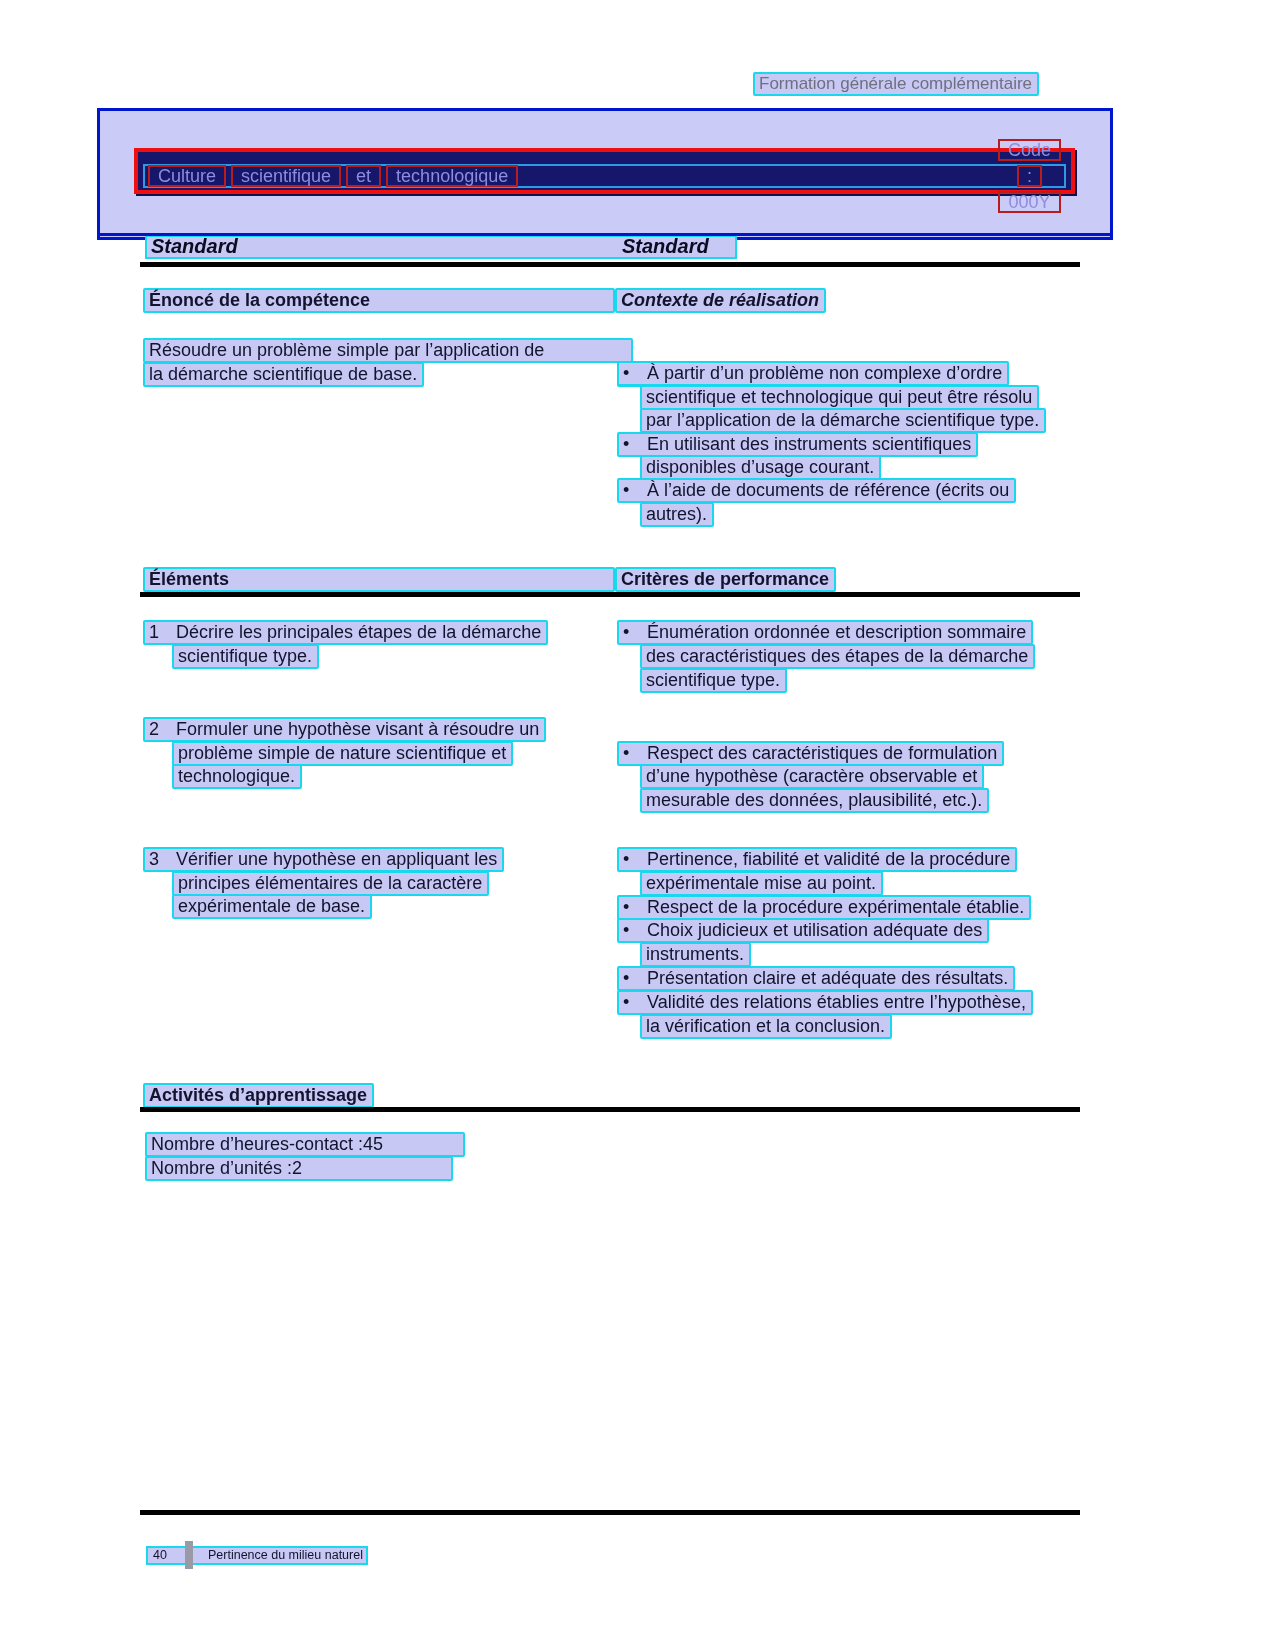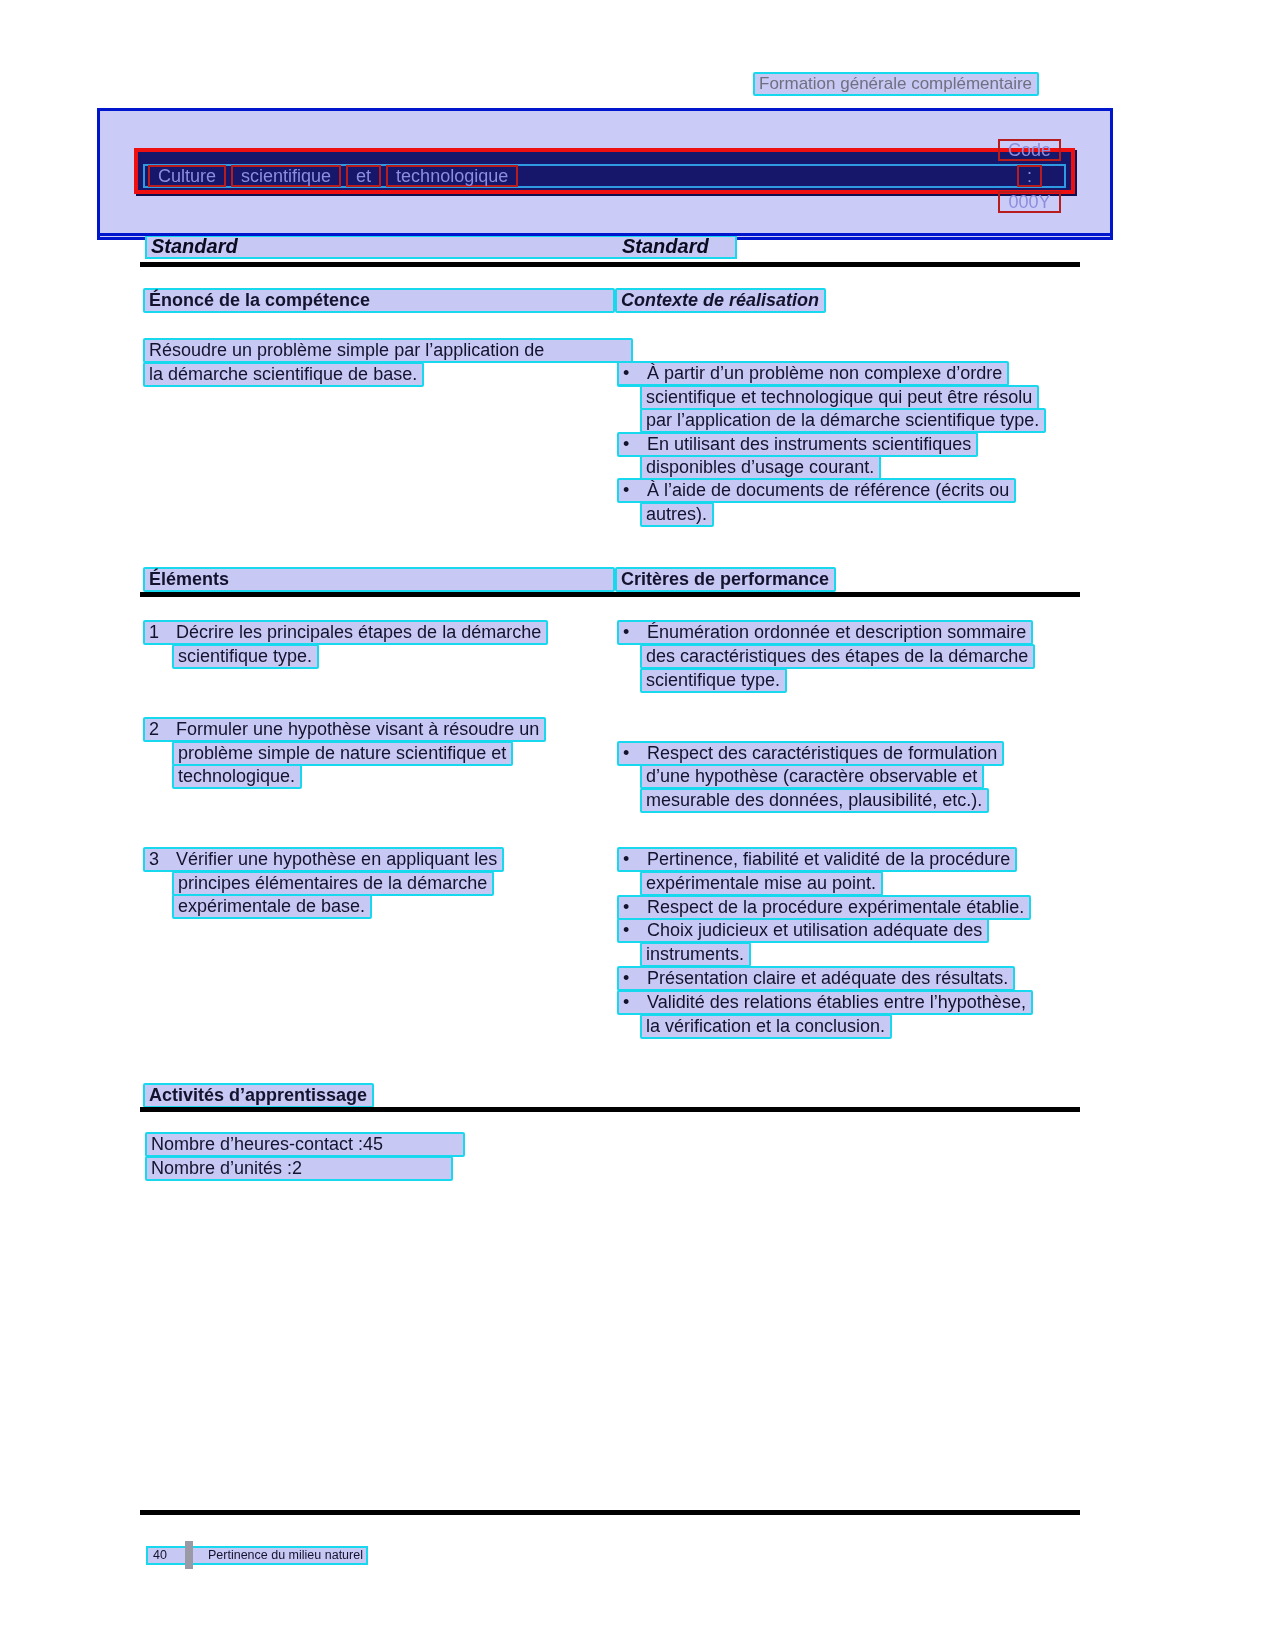--- a/index.html
+++ b/index.html
@@ -173,21 +173,21 @@
     <span>d’une hypothèse (caractère observable et</span>
   </div>
   <div class="hl" style="left:640px; top:788px;">
     <span>mesurable des données, plausibilité, etc.).</span>
   </div>
 
   <div class="hl" style="left:143px; top:847px;">
     <span class="num">3</span><span>Vérifier une hypothèse en appliquant les</span>
   </div>
   <div class="hl" style="left:172px; top:871px;">
-    <span>principes élémentaires de la démarche</span>
+    <span>principes élémentaires de la caractère</span>
   </div>
   <div class="hl" style="left:172px; top:894px;">
     <span>expérimentale de base.</span>
   </div>
   <div class="hl" style="left:617px; top:847px;">
     <span class="bullet">•</span><span>Pertinence, fiabilité et validité de la procédure</span>
   </div>
   <div class="hl" style="left:640px; top:871px;">
     <span>expérimentale mise au point.</span>
   </div>

